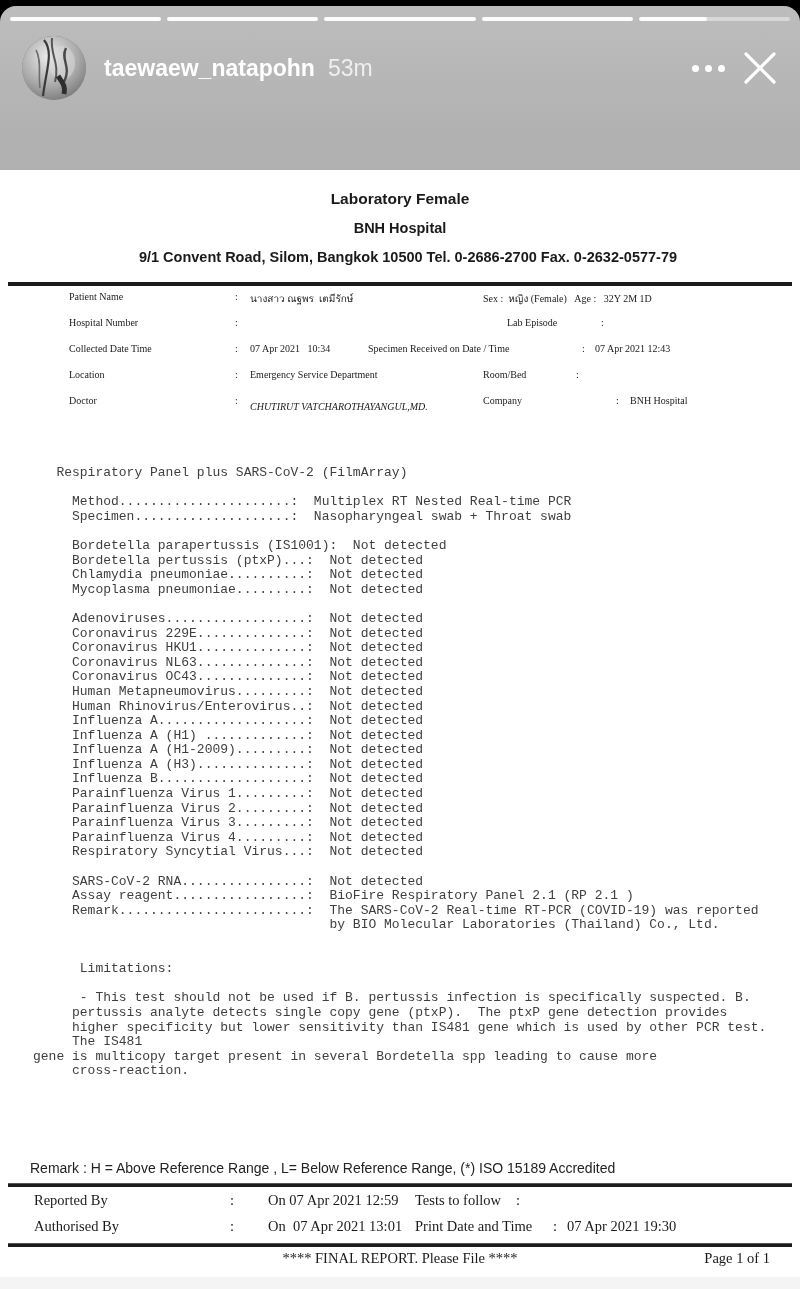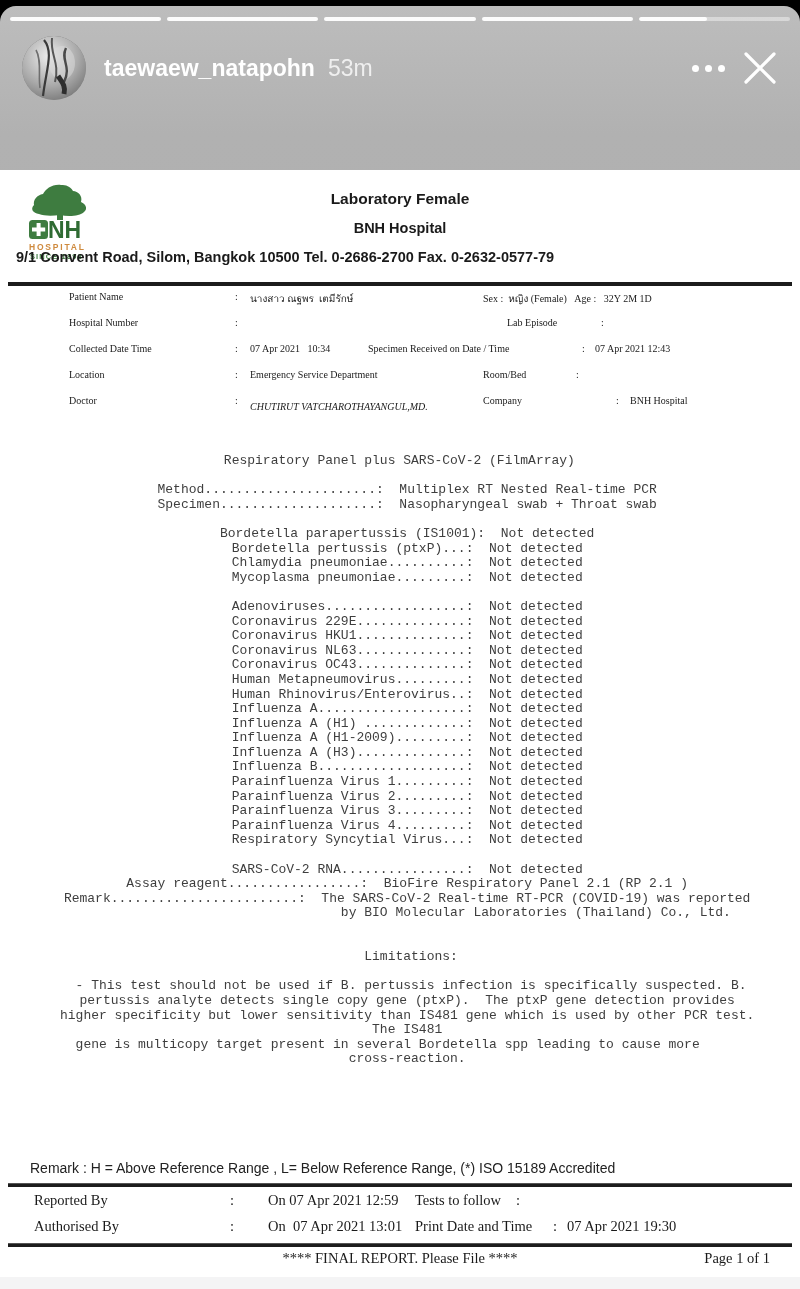--- a/index.html
+++ b/index.html
@@ -25,31 +25,31 @@
   .spacer { flex:1; }
   .more-btn { width:52px; height:44px; display:flex; align-items:center; justify-content:center; gap:6px; cursor:pointer; }
   .more-btn i { width:7px; height:7px; border-radius:50%; background:#fff; }
   .close-btn { width:52px; height:52px; display:flex; align-items:center; justify-content:center; cursor:pointer; }
 
   .document { position:absolute; top:164px; left:0; width:800px; height:1107px; background:#fff; color:#1a1a1a; }
   .doc-abs { position:absolute; left:0; right:0; }
   .logo { position:absolute; left:28px; top:12px; }
   .doc-title   { top:20px; text-align:center; font-size:15.5px; font-weight:bold; }
   .doc-hosp    { top:50px; text-align:center; font-size:14.5px; font-weight:bold; }
-  .doc-address { top:79px; text-align:left; font-size:14.5px; font-weight:bold;margin-left:16px; }
+  .doc-address { top:79px; text-align:center; font-size:14.5px; font-weight:bold;margin-left:16px; }
   .rule1 { position:absolute; top:112px; left:8px; right:8px; height:4px; background:#1c1c1c; }
   .rule  { position:absolute; left:8px; right:8px; height:3px; background:#1c1c1c; border-top:1px solid #555; }
   .prow { position:absolute; left:0; width:100%; height:20px; font-family:"Liberation Serif", serif; font-size:10px; white-space:pre;margin-left:16px; }
   .prow span { position:absolute; top:0; }
   .wrapval { white-space:normal; width:250px; line-height:23px;font-style:italic; }
 
   .mono {
-    position:absolute; top:284px; left:21px; margin:0;
+    position:absolute; top:284px; left:21px; margin:12px;
     font-family:"Liberation Mono","DejaVu Sans Mono",monospace;
-    font-size:13px; line-height:14.6px; color:#3e3e3e; white-space:pre;text-align:center;
+    font-size:13px; line-height:14.6px; color:#3e3e3e; white-space:pre;
   }
   .f-remark { position:absolute; top:990px; left:30px; font-size:14px; color:#222; }
   .frow { position:absolute; left:0; width:100%; height:20px; font-family:"Liberation Serif", serif; font-size:14.5px; white-space:pre; }
   .frow span { position:absolute; top:0; }
   .final-line { position:absolute; top:1080px; left:0; right:0; text-align:center; font-family:"Liberation Serif", serif; font-size:14.5px; }
   .page-num { position:absolute; top:1080px; right:30px; font-family:"Liberation Serif", serif; font-size:14.5px; }
   .bottom-strip { position:absolute; bottom:0; left:0; width:800px; height:12px; background:#f4f4f5; }
 </style>
 </head>
 <body>
@@ -95,32 +95,20 @@
     </div>
     <div class="close-btn">
       <svg width="46" height="46" viewBox="0 0 46 46">
         <path d="M9 9 L37 37 M37 9 L9 37" stroke="#fff" stroke-width="3.2" stroke-linecap="round" fill="none"></path>
       </svg>
     </div>
   </div>
 
   <div class="document">
 
-    <div class="logo">
-      <svg width="64" height="78" viewBox="0 0 64 78">
-        <path d="M33 3 C24 2 18 7 15 12 C9 13 5 18 6 23 C2 27 5 31 11 32 C16 34 24 34 32 33 C41 35 52 34 56 30 C60 27 58 22 53 20 C55 14 50 9 45 9 C42 4 38 3 33 3 Z" fill="#3e7c40"></path>
-        <rect x="29" y="30" width="6" height="8" fill="#3e7c40"></rect>
-        <rect x="1" y="38" width="19" height="19" rx="3.5" fill="#3e7c40"></rect>
-        <rect x="8.6" y="41" width="4" height="13" fill="#ffffff"></rect>
-        <rect x="4" y="45.5" width="13.2" height="4" fill="#ffffff"></rect>
-        <text x="20" y="56" font-size="23" font-weight="bold" font-family="Liberation Sans, sans-serif" fill="#2f6b33">NH</text>
-        <text x="1" y="67.5" font-size="8.5" font-weight="bold" letter-spacing="1.8" font-family="Liberation Sans, sans-serif" fill="#cf8a3e">HOSPITAL</text>
-        <text x="2" y="76.5" font-size="7.5" font-weight="bold" letter-spacing="1.1" font-family="Liberation Sans, sans-serif" fill="#3e7c40">SINCE 1898</text>
-      </svg>
-    </div>
 
     <div class="doc-abs doc-title">Laboratory Female</div>
     <div class="doc-abs doc-hosp">BNH Hospital</div>
     <div class="doc-abs doc-address">9/1 Convent Road, Silom, Bangkok 10500 Tel. 0-2686-2700 Fax. 0-2632-0577-79</div>
     <div class="rule1"></div>
 
     <div class="prow" style="top:121px">
       <span style="left:53px">Patient Name</span>
       <span style="left:219px">:</span>
       <span style="left:234px">นางสาว ณฐพร  เตมีรักษ์</span>

